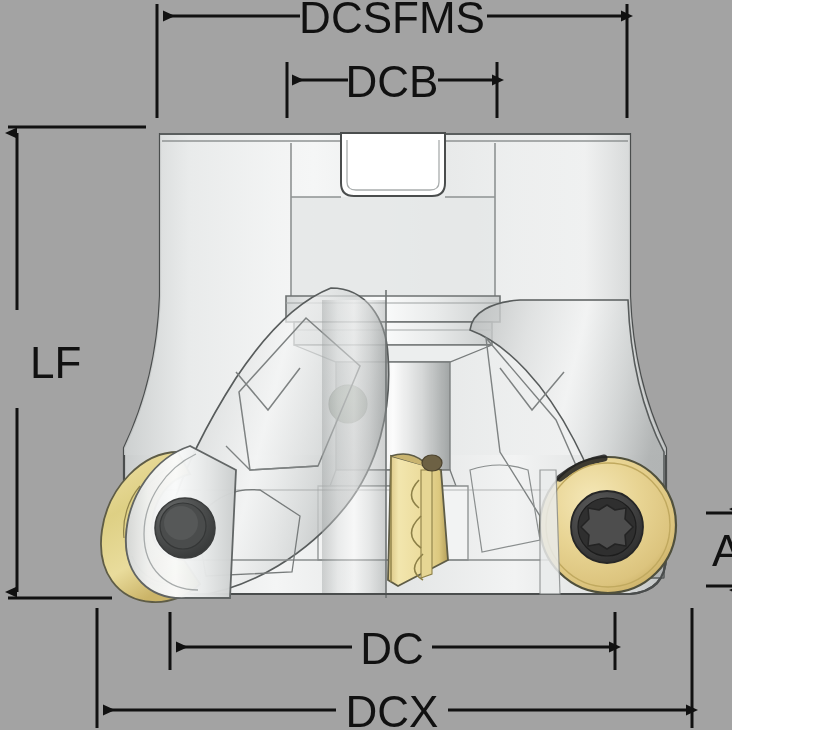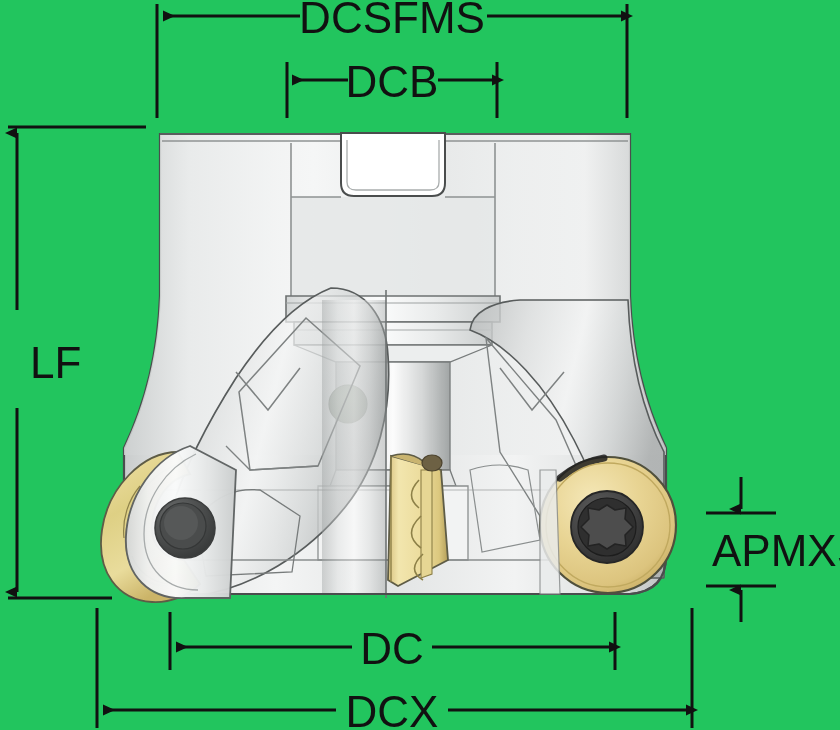--- a/index.html
+++ b/index.html
@@ -5,23 +5,23 @@
   html, body {
     margin: 0;
     padding: 0;
     background: #ffffff;
   }
   body {
     font-family: "Liberation Sans", sans-serif;
   }
   #stage {
     position: relative;
-    width: 840px;
+    width: 732px;
     height: 730px;
-    background: #22c55e;
+    background: #a3a3a3;
     overflow: hidden;
     text-decoration: underline;
   }
   #stage svg {
     position: absolute;
     left: 0;
     top: 0;
   }
   .dim-label {
     font-family: "Liberation Sans", sans-serif;

